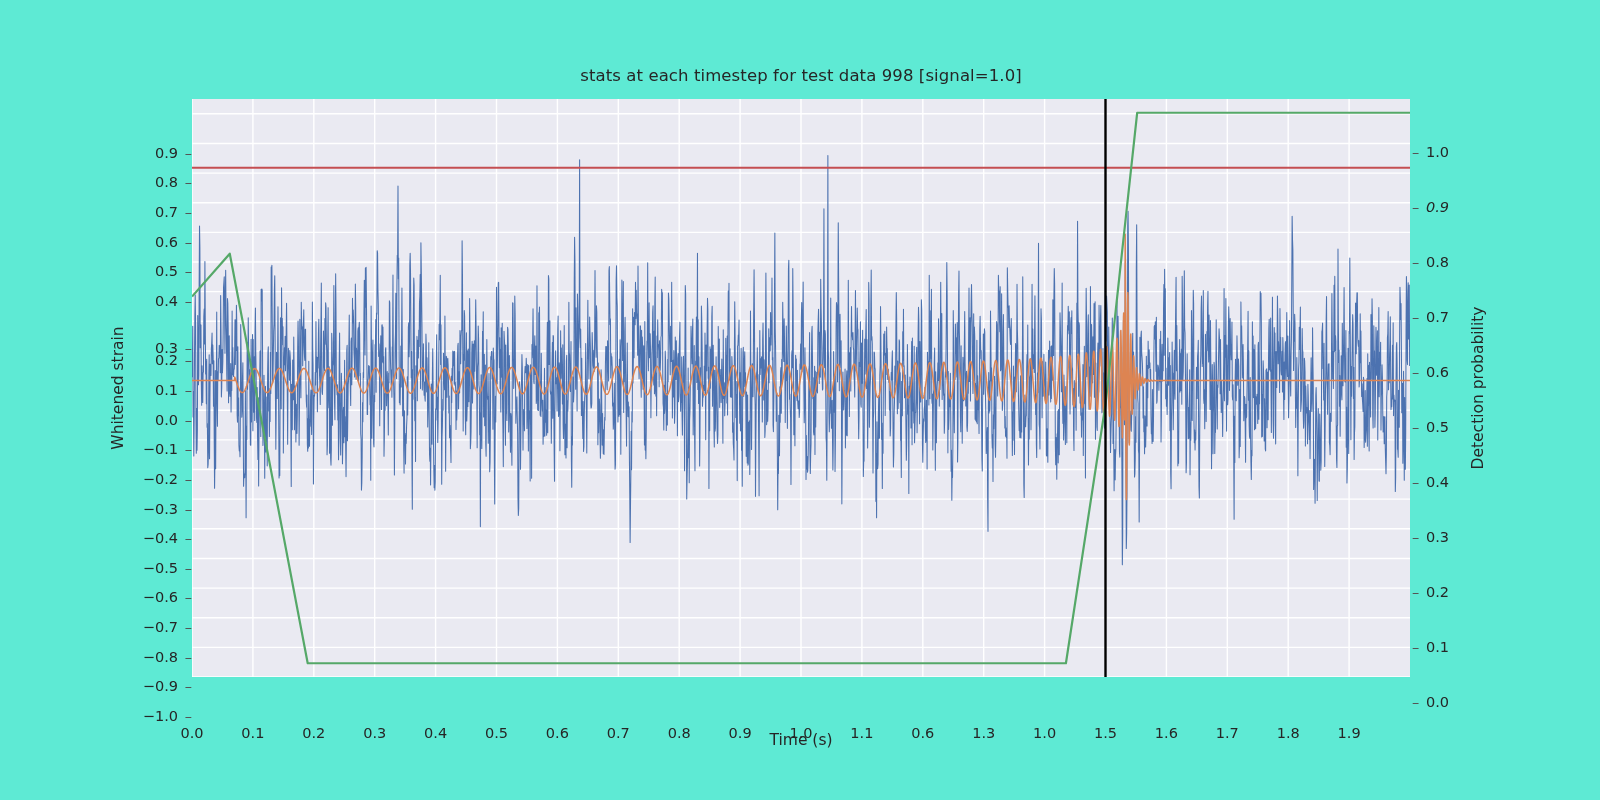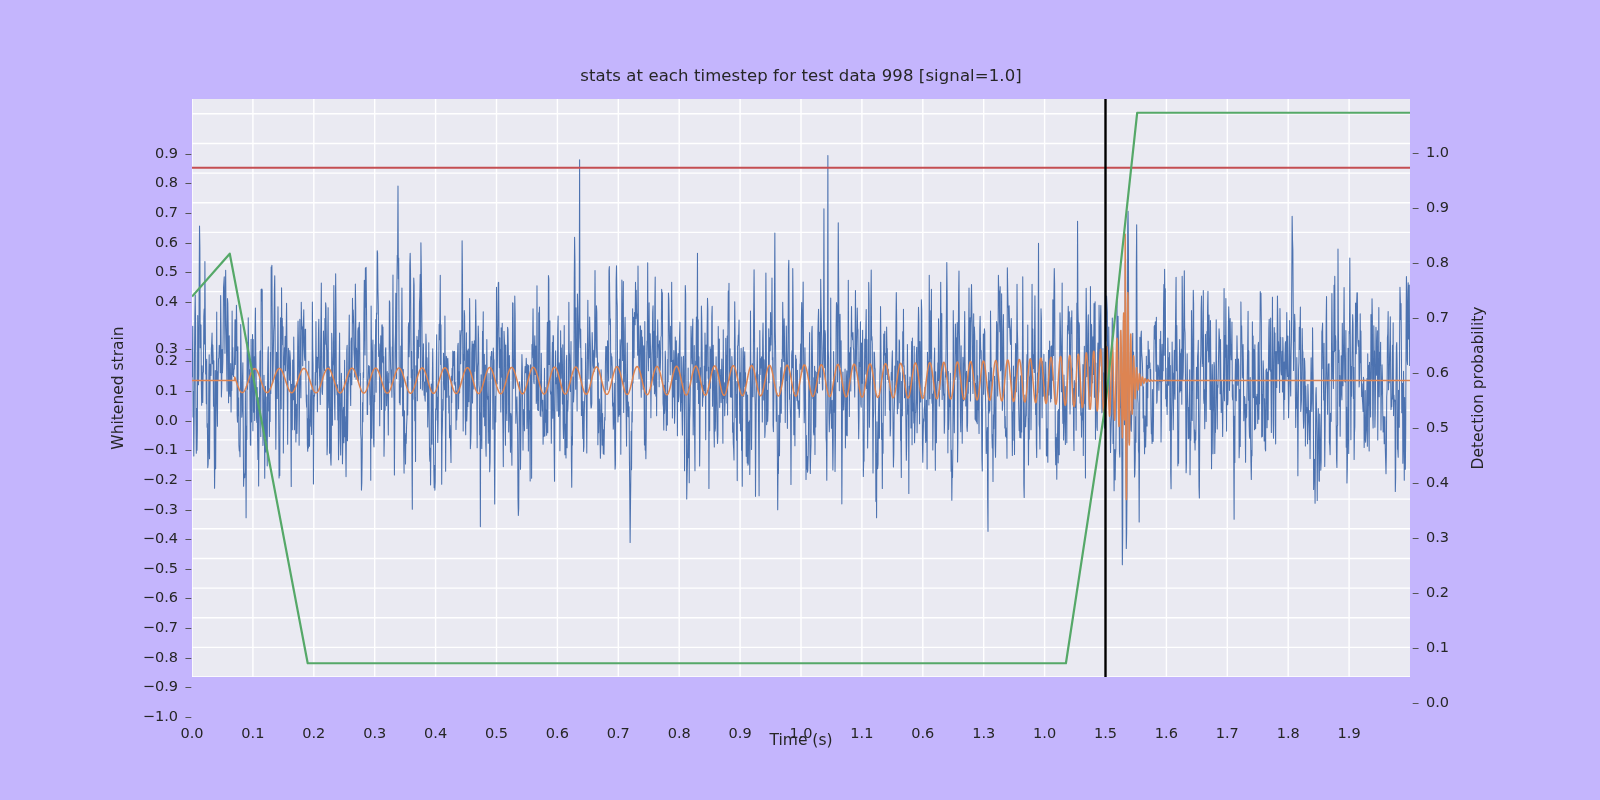--- a/index.html
+++ b/index.html
@@ -13,21 +13,21 @@
     font-family: "DejaVu Sans", sans-serif;
     overflow: hidden;
     position: relative;
   }
 
   #figure {
     position: absolute;
     left: 0; top: 0;
     width: 1600px;
     height: 800px;
-    background: #c4b5fd;
+    background: #5eead4;
   }
 
   
   #chart-title {
     position: absolute;
     left: 192px;
     top: 66px;
     width: 1218px;
     text-align: center;
     font-size: 16.5px;
@@ -237,21 +237,21 @@
       <div class="tick-label ytick-left" style="top: 439.872px;">−0.2<span class="tdash">–</span></div>
       <div class="tick-label ytick-left" style="top: 469.513px;">−0.3<span class="tdash">–</span></div>
       <div class="tick-label ytick-left" style="top: 499.154px;">−0.4<span class="tdash">–</span></div>
       <div class="tick-label ytick-left" style="top: 528.795px;">−0.5<span class="tdash">–</span></div>
       <div class="tick-label ytick-left" style="top: 558.436px;">−0.6<span class="tdash">–</span></div>
       <div class="tick-label ytick-left" style="top: 588.077px;">−0.7<span class="tdash">–</span></div>
       <div class="tick-label ytick-left" style="top: 617.718px;">−0.8<span class="tdash">–</span></div>
       <div class="tick-label ytick-left" style="top: 647.359px;">−0.9<span class="tdash">–</span></div>
       <div class="tick-label ytick-left" style="top: 677px;">−1.0<span class="tdash">–</span></div>
       <div class="tick-label ytick-right" style="top: 112.762px;"><span class="tdash">–</span>1.0</div>
-      <div class="tick-label ytick-right" style="top: 167.81px;"><span class="tdash">–</span>0.9</div>
+      <div class="tick-label ytick-right" style="top: 167.81px; font-style: italic;"><span class="tdash">–</span>0.9</div>
       <div class="tick-label ytick-right" style="top: 222.857px;"><span class="tdash">–</span>0.8</div>
       <div class="tick-label ytick-right" style="top: 277.905px;"><span class="tdash">–</span>0.7</div>
       <div class="tick-label ytick-right" style="top: 332.952px;"><span class="tdash">–</span>0.6</div>
       <div class="tick-label ytick-right" style="top: 388px;"><span class="tdash">–</span>0.5</div>
       <div class="tick-label ytick-right" style="top: 443.048px;"><span class="tdash">–</span>0.4</div>
       <div class="tick-label ytick-right" style="top: 498.095px;"><span class="tdash">–</span>0.3</div>
       <div class="tick-label ytick-right" style="top: 553.143px;"><span class="tdash">–</span>0.2</div>
       <div class="tick-label ytick-right" style="top: 608.19px;"><span class="tdash">–</span>0.1</div>
       <div class="tick-label ytick-right" style="top: 663.238px;"><span class="tdash">–</span>0.0</div>
       <div class="tick-label xtick" style="left: 192px;">0.0</div>

